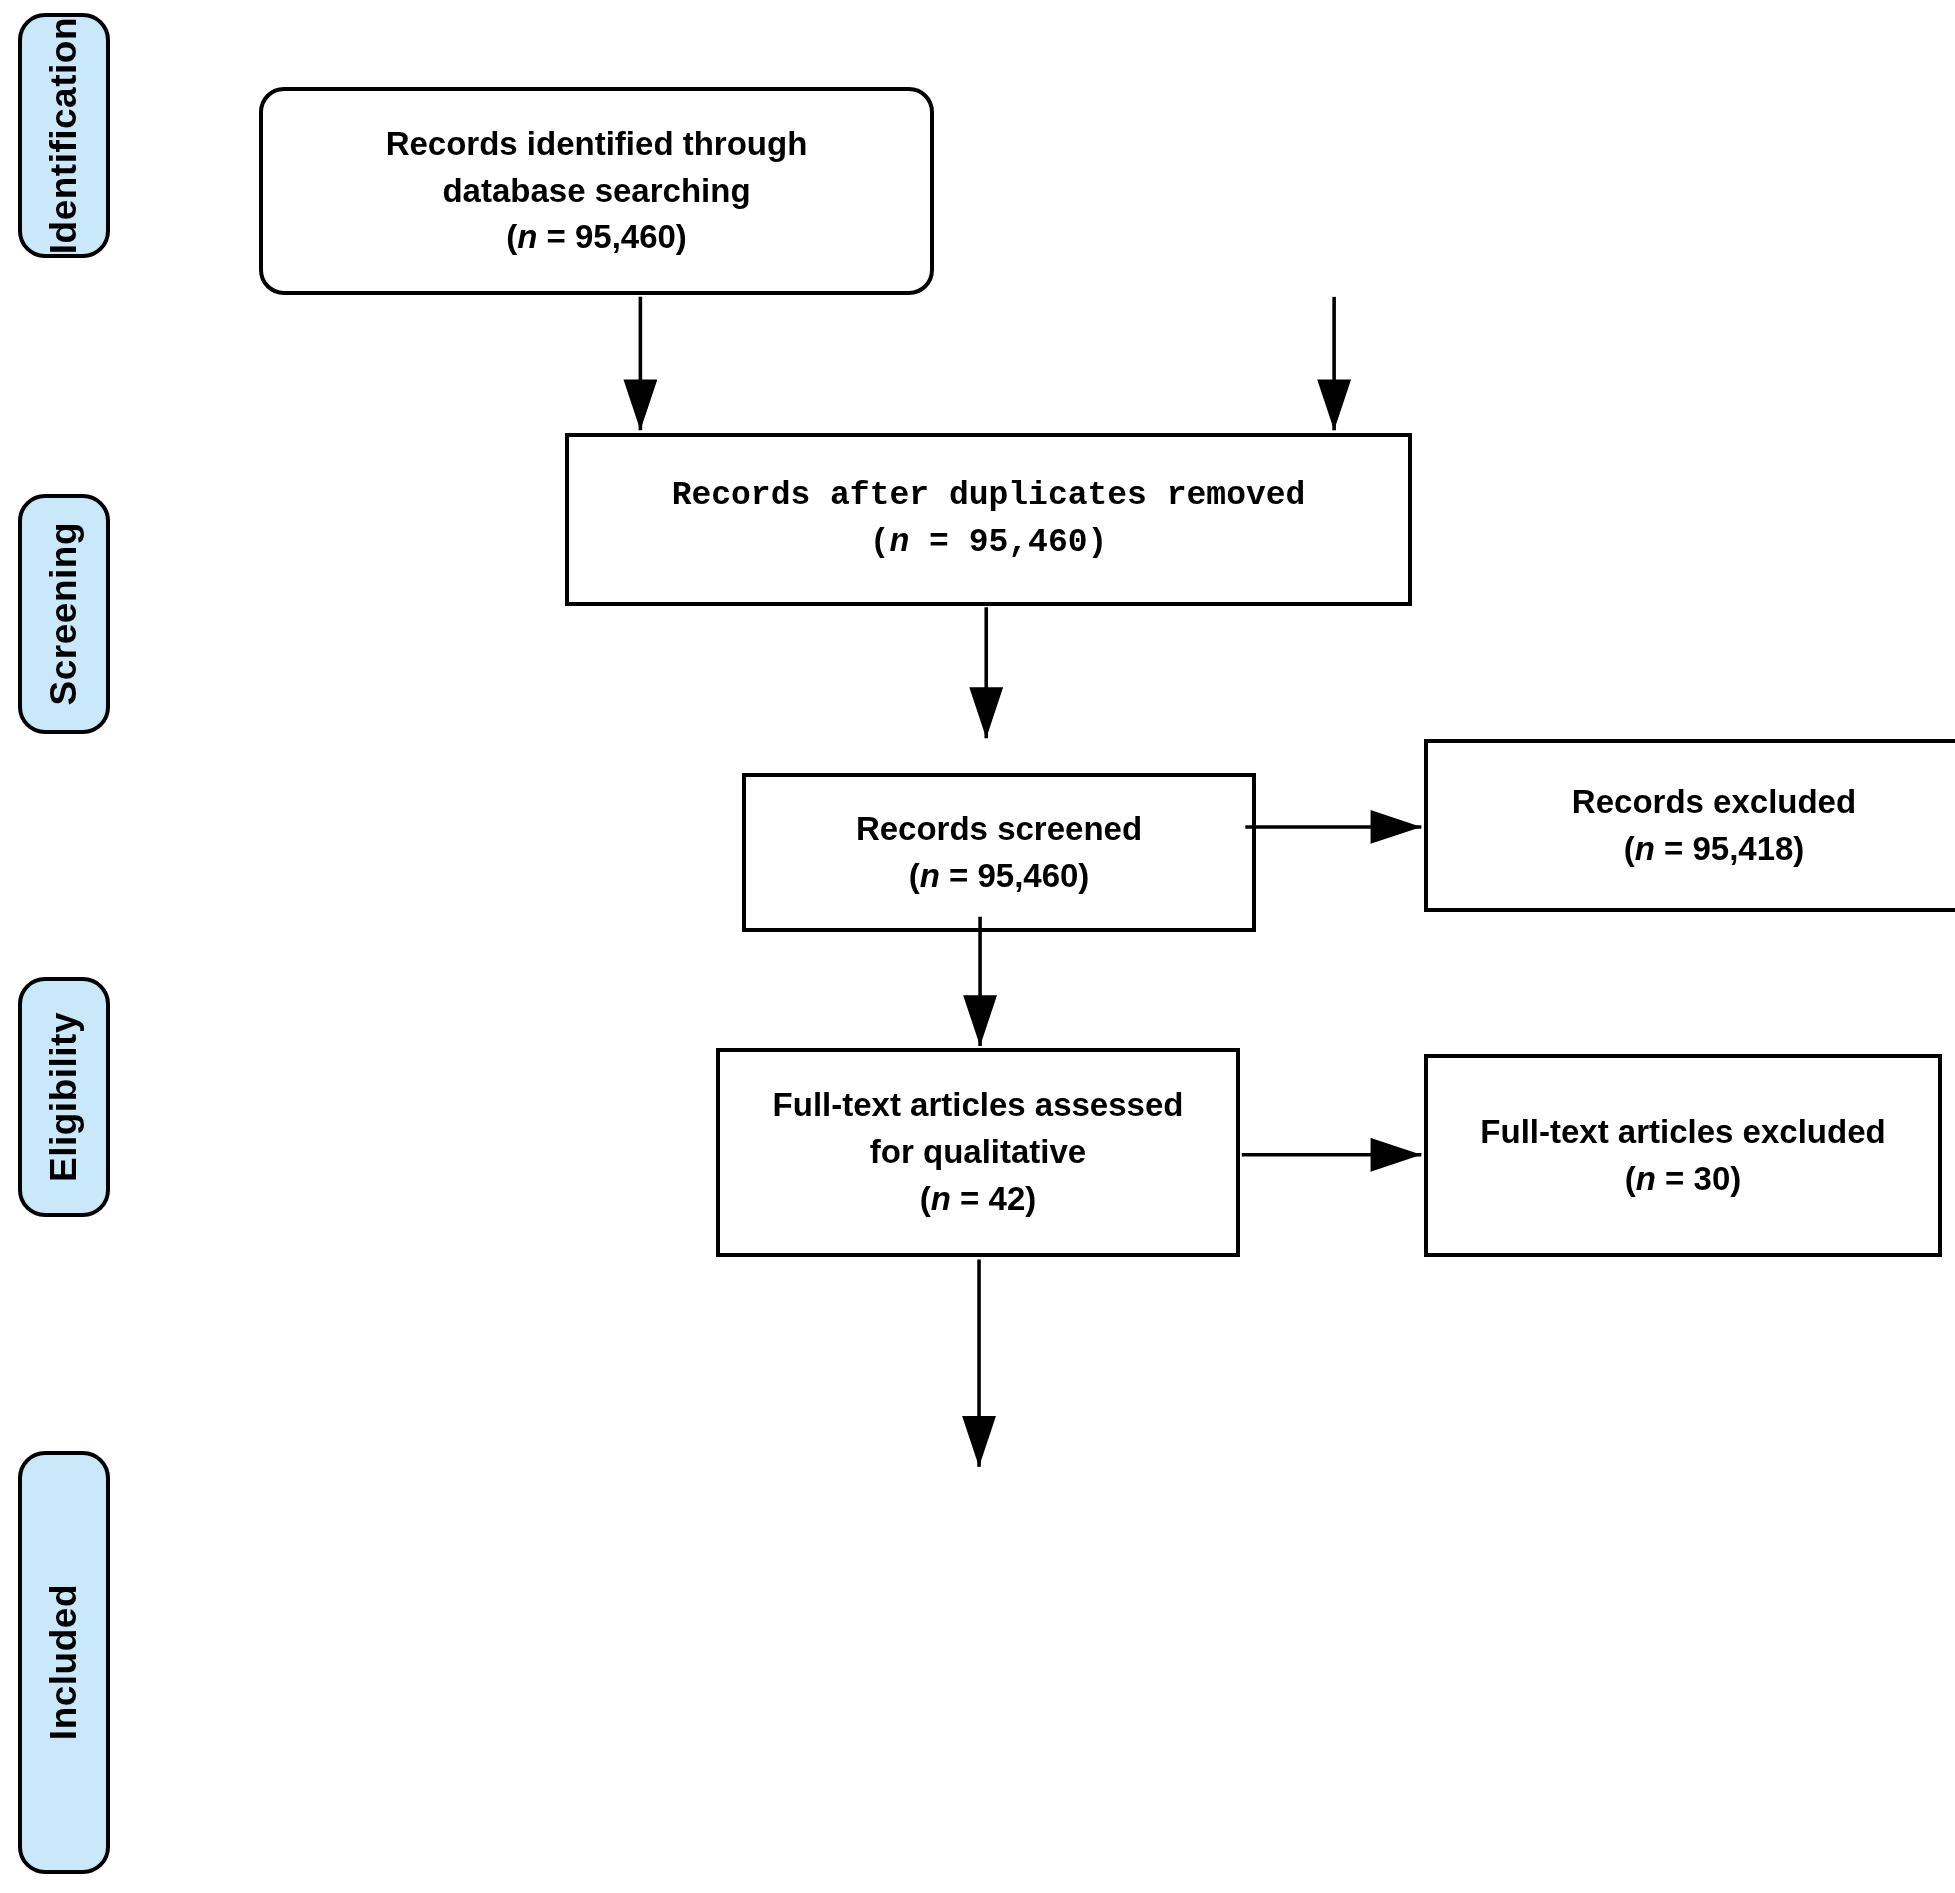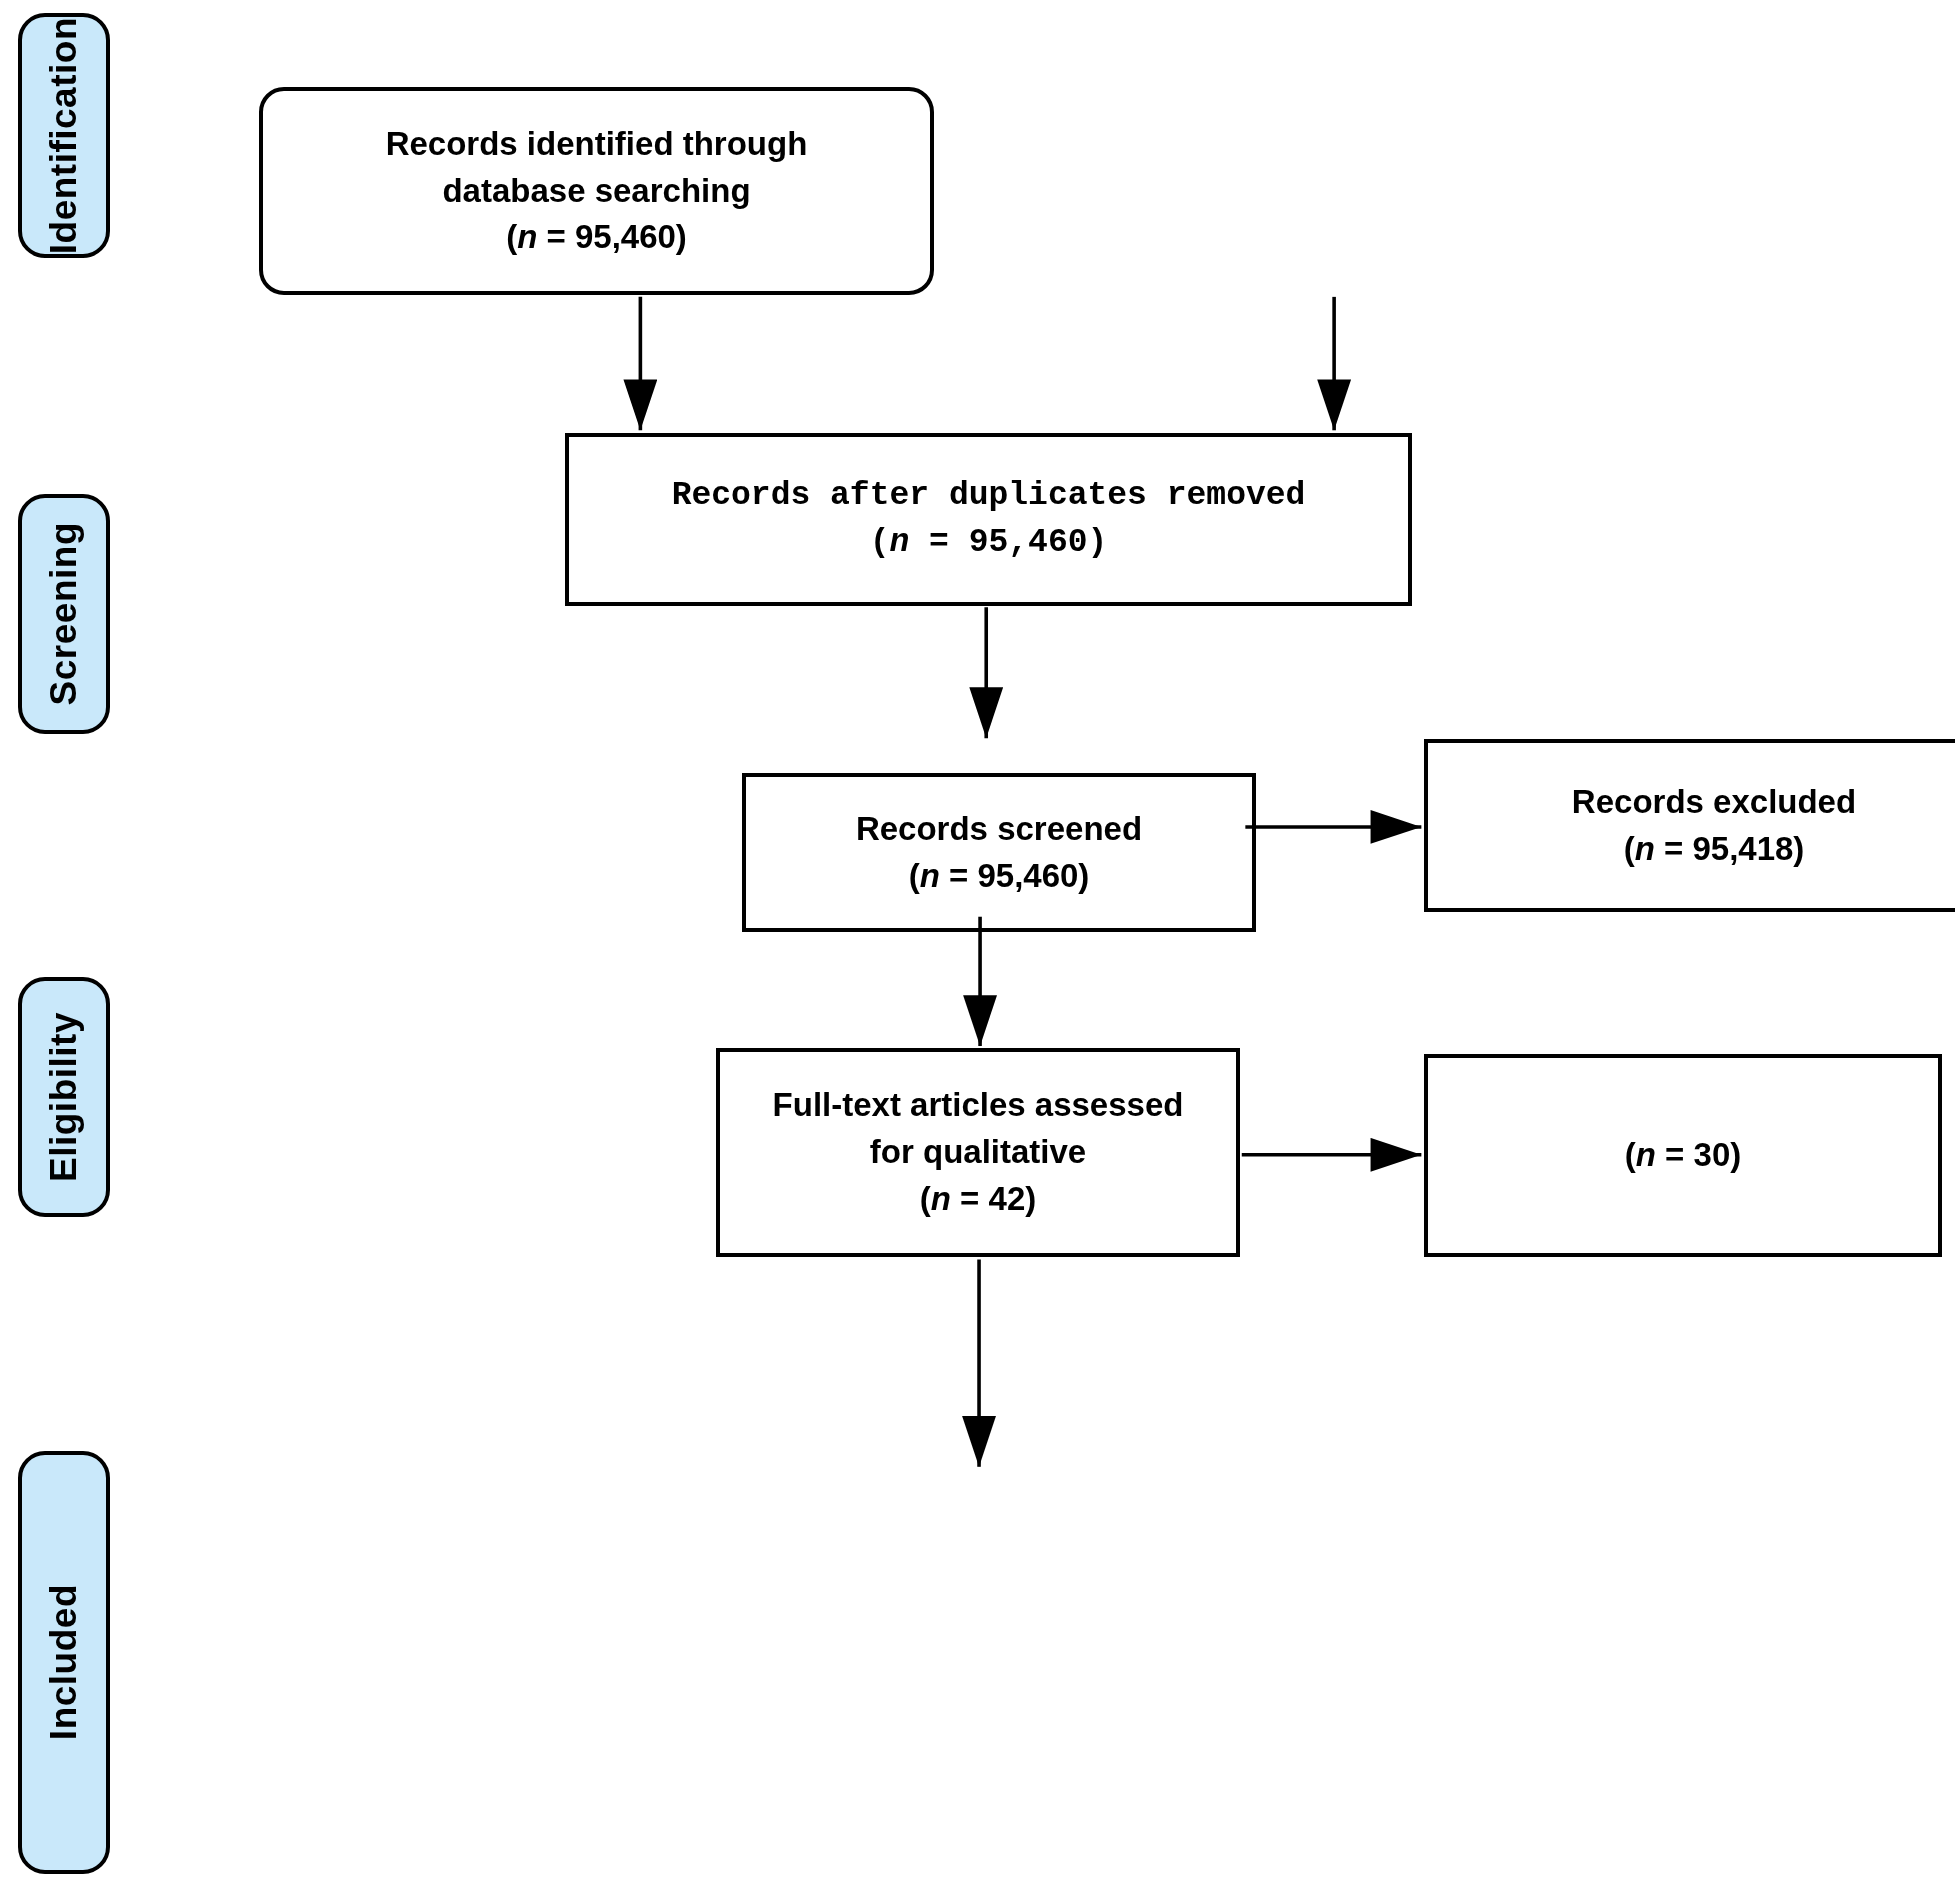--- a/index.html
+++ b/index.html
@@ -124,20 +124,21 @@
     <div class="bline"><span>(</span><span class="nit">n</span><span> = 95,418)</span></div>
   </div>
 
   <div class="box" id="box-fulltext-assessed">
     <div class="bline">Full-text articles assessed</div>
     <div class="bline">for qualitative</div>
     <div class="bline"><span>(</span><span class="nit">n</span><span> = 42)</span></div>
   </div>
 
   <div class="box" id="box-fulltext-excluded">
+    <div class="bline">Full-text articles excluded</div>
     <div class="bline"><span>(</span><span class="nit">n</span><span> = 30)</span></div>
   </div>
 
 
   <svg id="arrows" viewBox="0 0 3810 3690">
     <defs>
       <marker id="ah" viewBox="0 0 12 8" refX="12" refY="4" markerWidth="100" markerHeight="66" markerUnits="userSpaceOnUse" orient="auto">
         <path d="M0,0 L12,4 L0,8 Z" fill="#000000"></path>
       </marker>
     </defs>

